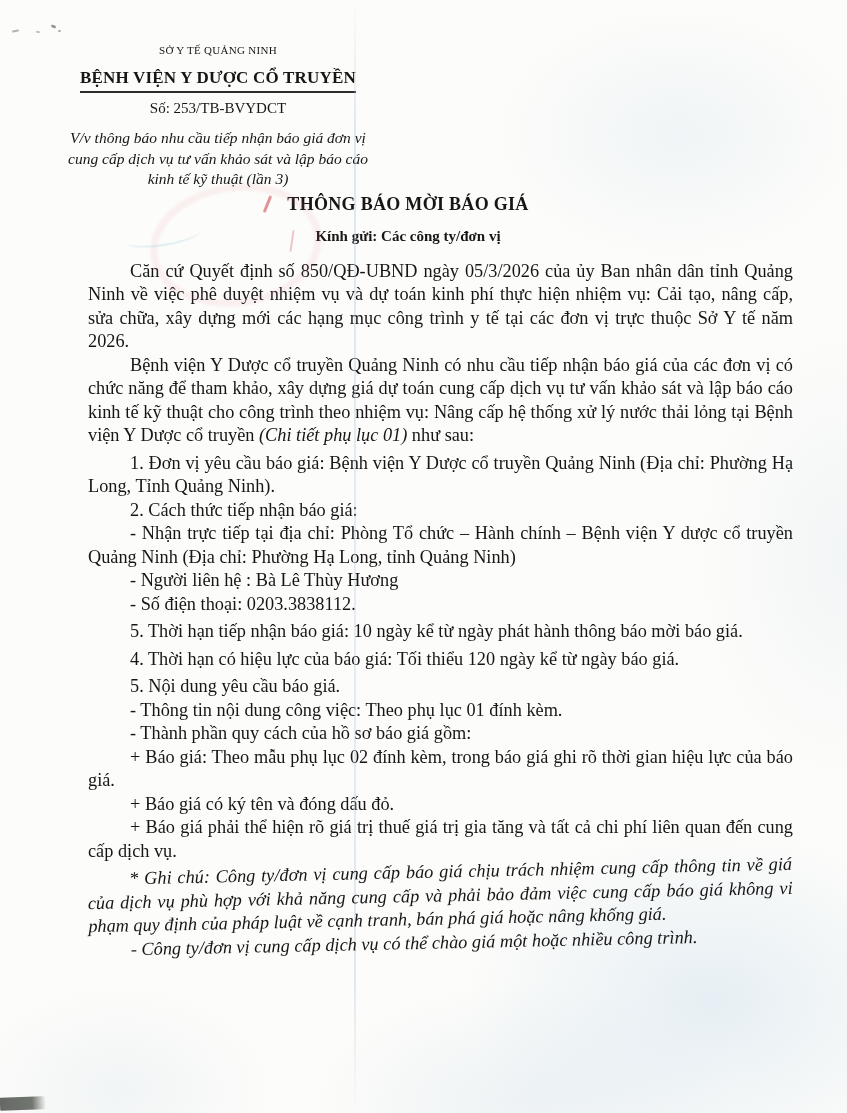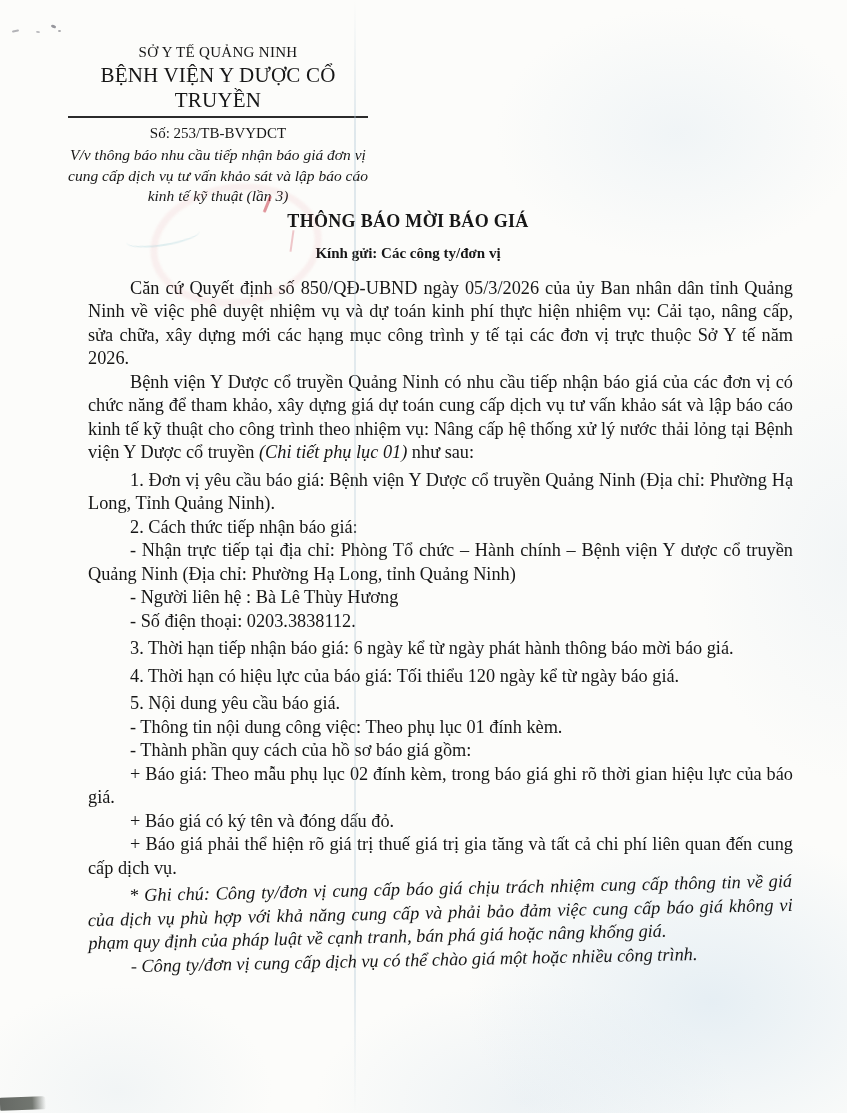--- a/index.html
+++ b/index.html
@@ -47,25 +47,25 @@
     background:rgba(70,70,82,0.35); border-radius:50%; transform:rotate(10deg); }
   .corner-smudge { position:absolute; left:0; bottom:3px; width:46px; height:13px;
     background:linear-gradient(90deg, #4b4f4a 0%, #5a5f58 70%, rgba(90,95,88,0) 100%);
     border-radius:1px 4px 3px 1px; transform:rotate(-2deg); opacity:0.85; }
 
   
   .header { display:flex; justify-content:space-between; align-items:flex-start;
     padding:44px 110px 0 68px; box-sizing:border-box; min-height:142px; }
   .header-left  { width:300px; text-align:center; }
   .header-right { width:360px; text-align:center; }
-  .hl-dept   { font-size:15px; letter-spacing:0.3px; }
-  .hl-org    { font-size:21px; font-weight:normal; margin-top:2px; letter-spacing:0.2px; }
+  .hl-dept   { font-size:11px; letter-spacing:0.3px; }
+  .hl-org    { font-size:17px; font-weight:bold; margin-top:12px; letter-spacing:0.2px; }
   .hl-org span { display:inline-block; border-bottom:2px solid #2b2b2b; padding-bottom:3px; }
   .hl-num    { font-size:15px; margin-top:7px; }
-  .hl-subject{ font-size:15.5px; font-style:italic; margin-top:3px; line-height:20.5px; }
+  .hl-subject{ font-size:15.5px; font-style:italic; margin-top:11px; line-height:20.5px; }
   .hr-country{ font-size:16px; font-weight:bold; letter-spacing:0.2px; }
   .hr-motto  { font-size:17px; font-weight:bold; margin-top:3px; }
   .hr-motto span { display:inline-block; border-bottom:2px solid #222; padding-bottom:3px; }
   .hr-date   { font-size:16.5px; font-style:italic; margin-top:16px; }
 
   
   .title-wrap { width:640px; margin:4px 0 14px 88px; text-align:center; }
   .doc-title { font-size:18px; font-weight:bold; letter-spacing:0.3px; }
   .doc-salutation { font-size:15px; font-weight:bold; margin-top:13px; }
 
@@ -112,21 +112,21 @@
 
   <div class="doc-body">
     <div>
         <p class="para"><span>Căn cứ Quyết định số 850/QĐ-UBND ngày 05/3/2026 của ủy Ban nhân dân tỉnh Quảng Ninh về việc phê duyệt nhiệm vụ và dự toán kinh phí thực hiện nhiệm vụ: Cải tạo, nâng cấp, sửa chữa, xây dựng mới các hạng mục công trình y tế tại các đơn vị trực thuộc Sở Y tế năm 2026.</span></p>
         <p class="para"><span>Bệnh viện Y Dược cổ truyền Quảng Ninh có nhu cầu tiếp nhận báo giá của các đơn vị có chức năng để tham khảo, xây dựng giá dự toán cung cấp dịch vụ tư vấn khảo sát và lập báo cáo kinh tế kỹ thuật cho công trình theo nhiệm vụ: Nâng cấp hệ thống xử lý nước thải lỏng tại Bệnh viện Y Dược cổ truyền </span><span class="italic">(Chi tiết phụ lục 01)</span><span> như sau:</span></p>
         <p class="para gap"><span>1. Đơn vị yêu cầu báo giá: Bệnh viện Y Dược cổ truyền Quảng Ninh (Địa chỉ: Phường Hạ Long, Tỉnh Quảng Ninh).</span></p>
         <p class="para"><span>2. Cách thức tiếp nhận báo giá:</span></p>
         <p class="para"><span>- Nhận trực tiếp tại địa chỉ: Phòng Tổ chức – Hành chính – Bệnh viện Y dược cổ truyền Quảng Ninh (Địa chỉ: Phường Hạ Long, tỉnh Quảng Ninh)</span></p>
         <p class="para"><span>- Người liên hệ : Bà Lê Thùy Hương</span></p>
         <p class="para"><span>- Số điện thoại: 0203.3838112.</span></p>
-        <p class="para gap"><span>3. Thời hạn tiếp nhận báo giá: 6 ngày kể từ ngày phát hành thông báo mời báo giá.</span></p>
+        <p class="para gap"><span>5. Thời hạn tiếp nhận báo giá: 10 ngày kể từ ngày phát hành thông báo mời báo giá.</span></p>
         <p class="para gap"><span>4. Thời hạn có hiệu lực của báo giá: Tối thiểu 120 ngày kể từ ngày báo giá.</span></p>
         <p class="para gap"><span>5. Nội dung yêu cầu báo giá.</span></p>
         <p class="para"><span>- Thông tin nội dung công việc: Theo phụ lục 01 đính kèm.</span></p>
         <p class="para"><span>- Thành phần quy cách của hồ sơ báo giá gồm:</span></p>
         <p class="para"><span>+ Báo giá: Theo mẫu phụ lục 02 đính kèm, trong báo giá ghi rõ thời gian hiệu lực của báo giá.</span></p>
         <p class="para"><span>+ Báo giá có ký tên và đóng dấu đỏ.</span></p>
         <p class="para"><span>+ Báo giá phải thể hiện rõ giá trị thuế giá trị gia tăng và tất cả chi phí liên quan đến cung cấp dịch vụ.</span></p>
       </div>
     <div class="note-block">
         <p class="para gap it"><span>* Ghi chú: Công ty/đơn vị cung cấp báo giá chịu trách nhiệm cung cấp thông tin về giá của dịch vụ phù hợp với khả năng cung cấp và phải bảo đảm việc cung cấp báo giá không vi phạm quy định của pháp luật về cạnh tranh, bán phá giá hoặc nâng khống giá.</span></p>

